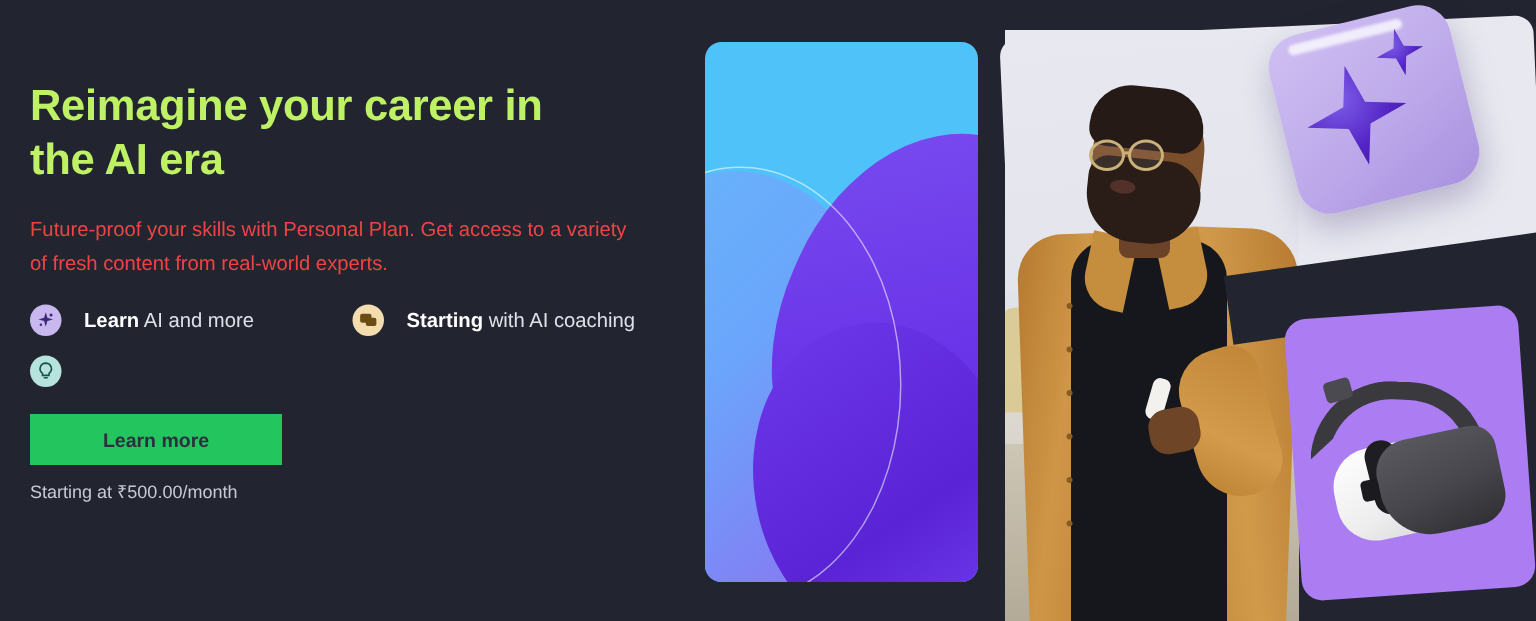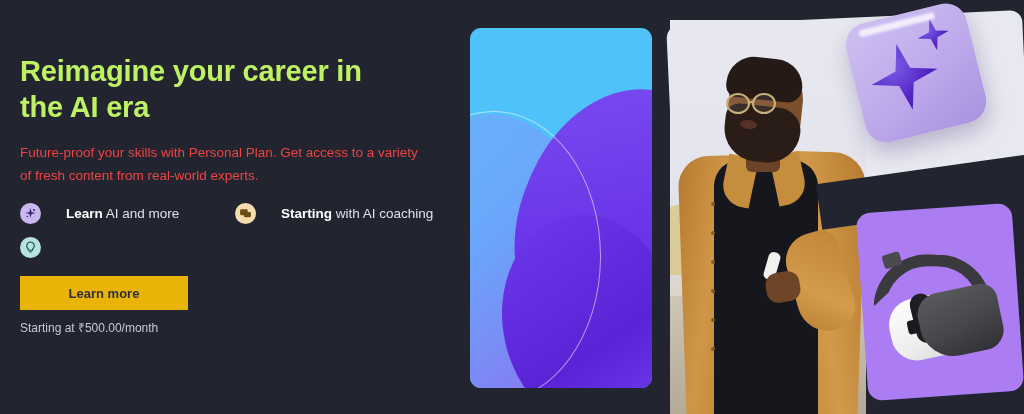--- a/index.html
+++ b/index.html
@@ -52,21 +52,21 @@
     top: 196px;
     width: 420px;
     display: grid;
     grid-template-columns: 215px 200px;
     grid-auto-rows: 34px;
   }
 
   .feature-item {
     display: flex;
     align-items: center;
-    gap: 25px;
+    gap: 15px;
   }
 
   .feature-icon {
     width: 21px;
     height: 21px;
     border-radius: 50%;
     flex: 0 0 21px;
     display: flex;
     align-items: center;
     justify-content: center;
@@ -82,21 +82,21 @@
 
   
   .learn-more-btn {
     position: absolute;
     left: 20px;
     top: 276px;
     width: 168px;
     height: 34px;
     border: none;
     border-radius: 0;
-    background: #eab308;
+    background: #22c55e;
     color: #2d2f3e;
     font-family: "Liberation Sans", sans-serif;
     font-size: 13px;
     font-weight: bold;
     cursor: pointer;
   }
 
   .price-note {
     position: absolute;
     left: 20px;

